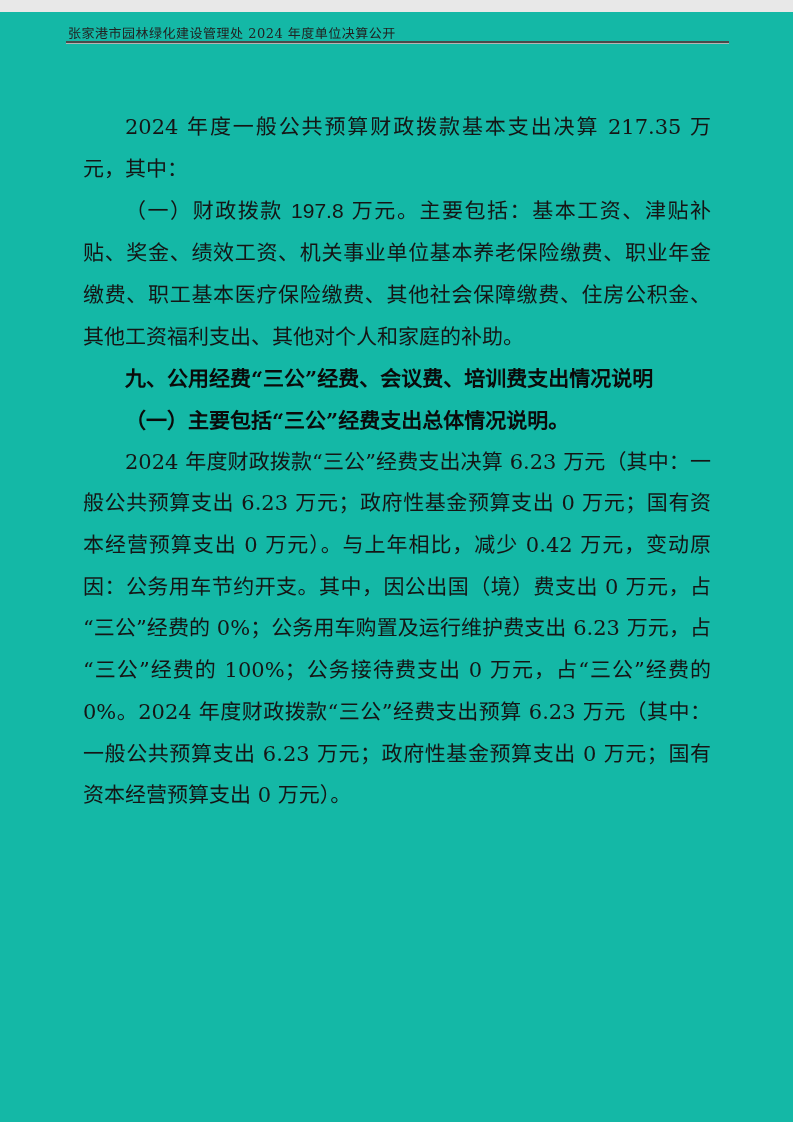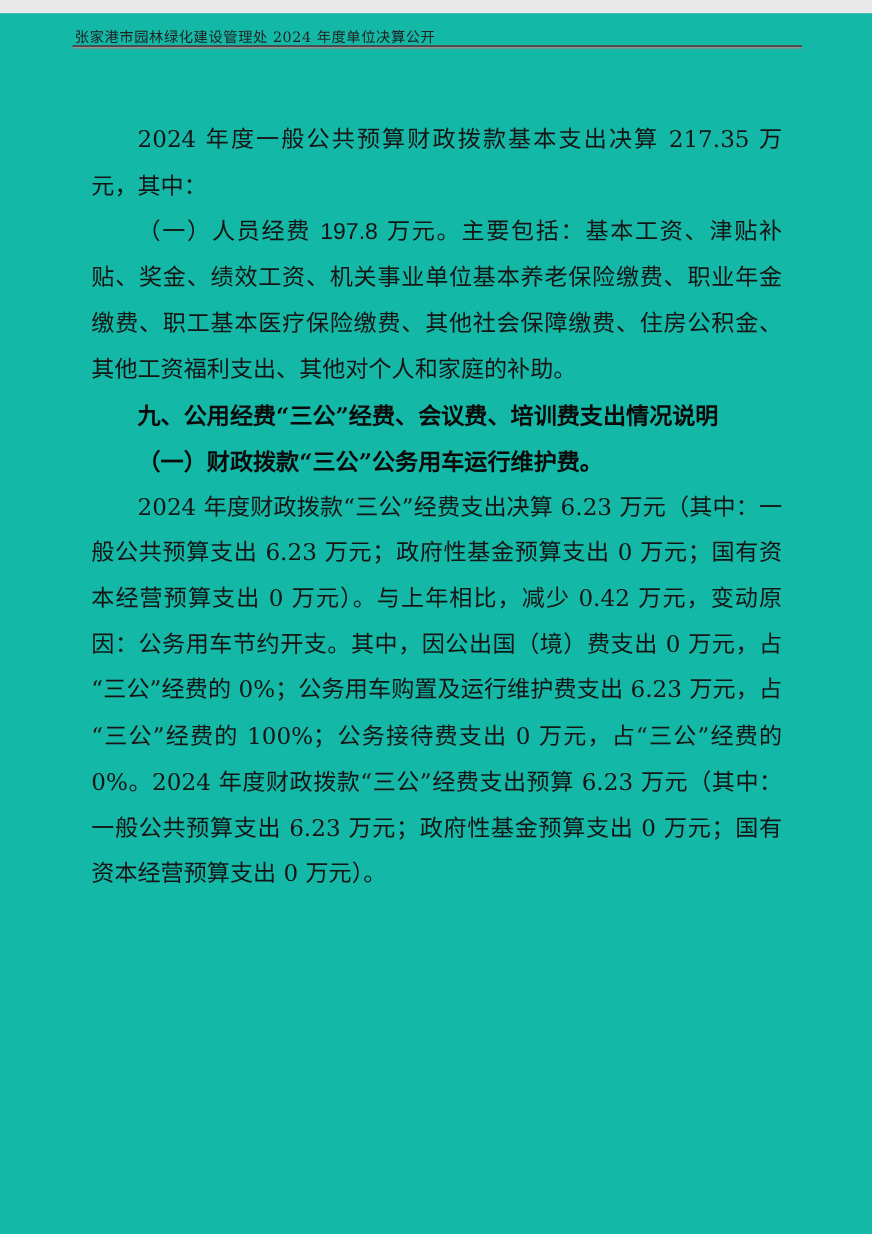--- a/index.html
+++ b/index.html
@@ -70,25 +70,25 @@
 <div class="page">
 
   <div class="doc-header-title">张家港市园林绿化建设管理处 2024 年度单位决算公开</div>
 
   <div class="doc-header-rule"></div>
 
   <div class="doc-body">
 
     <p>2024 年度一般公共预算财政拨款基本支出决算 217.35 万元，其中：</p>
 
-    <p><span>（一）人员经费 </span><span class="num-sans">197.8</span><span> 万元。主要包括：基本工资、津贴补贴、奖金、绩效工资、机关事业单位基本养老保险缴费、职业年金缴费、职工基本医疗保险缴费、其他社会保障缴费、住房公积金、其他工资福利支出、其他对个人和家庭的补助。</span></p>
+    <p><span>（一）财政拨款 </span><span class="num-sans">197.8</span><span> 万元。主要包括：基本工资、津贴补贴、奖金、绩效工资、机关事业单位基本养老保险缴费、职业年金缴费、职工基本医疗保险缴费、其他社会保障缴费、住房公积金、其他工资福利支出、其他对个人和家庭的补助。</span></p>
 
 
     <p class="heading">九、公用经费“三公”经费、会议费、培训费支出情况说明</p>
 
-    <p class="heading">（一）财政拨款“三公”公务用车运行维护费。</p>
+    <p class="heading">（一）主要包括“三公”经费支出总体情况说明。</p>
 
     <p>2024 年度财政拨款“三公”经费支出决算 6.23 万元（其中：一般公共预算支出 6.23 万元；政府性基金预算支出 0 万元；国有资本经营预算支出 0 万元）。与上年相比，减少 0.42 万元，变动原因：公务用车节约开支。其中，因公出国（境）费支出 0 万元，占“三公”经费的 0%；公务用车购置及运行维护费支出 6.23 万元，占“三公”经费的 100%；公务接待费支出 0 万元，占“三公”经费的 0%。2024 年度财政拨款“三公”经费支出预算 6.23 万元（其中：一般公共预算支出 6.23 万元；政府性基金预算支出 0 万元；国有资本经营预算支出 0 万元）。</p>
 
   </div>
 
 
 </div>
 
 </body></html>

